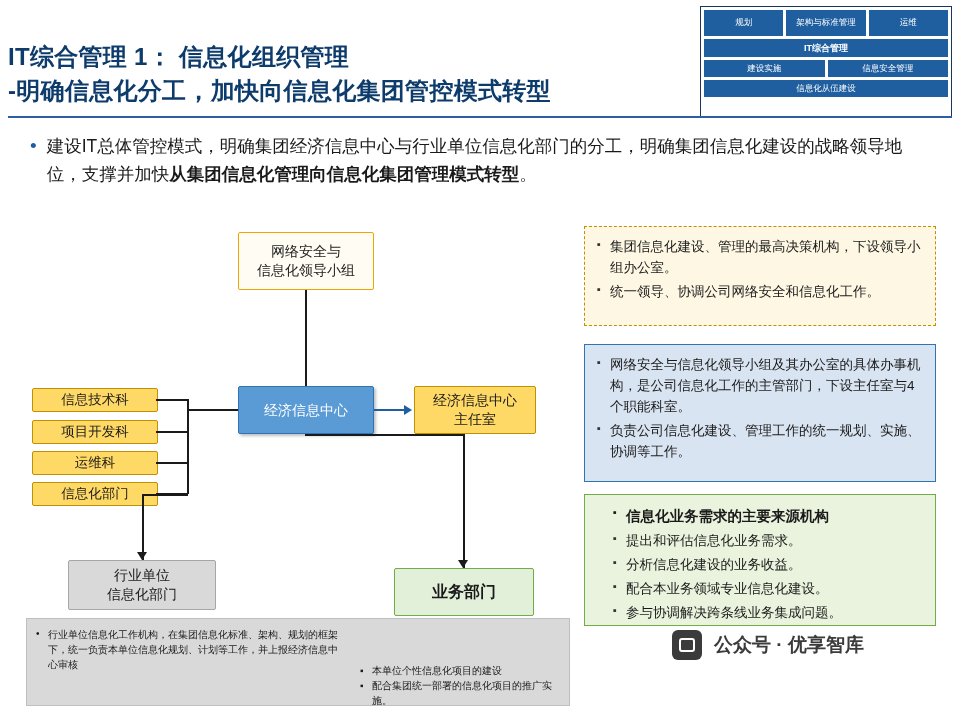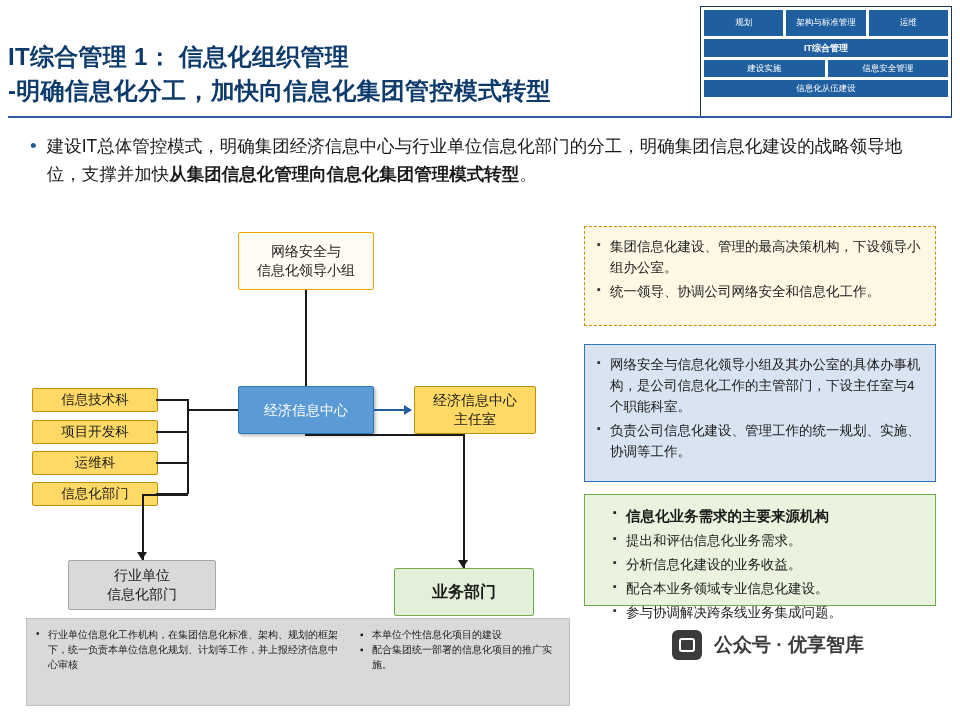--- a/index.html
+++ b/index.html
@@ -221,21 +221,21 @@
     left: 584px; top: 226px; width: 352px; height: 100px;
     background: #fdf7e3;
     border: 1px dashed #bf9000;
   }
   .panel-2 {
     left: 584px; top: 344px; width: 352px; height: 138px;
     background: #d9e4f2;
     border: 1px solid #2e75b6;
   }
   .panel-3 {
-    left: 584px; top: 494px; width: 352px; height: 112px;
+    left: 584px; top: 494px; width: 352px; height: 132px;
     background: #eaf3dd;
     border: 1px solid #70ad47;
     padding-left: 28px;
   }
   .panel-3 .hd {
     font-weight: bold;
     font-size: 14.5px;
     position: relative;
     padding-left: 13px;
     margin-bottom: 4px;
@@ -254,21 +254,21 @@
     border: 1px solid #bfbfbf;
     box-sizing: border-box;
     display: flex;
     padding: 8px 8px;
     font-size: 10px;
     line-height: 1.5;
     color: #1a1a1a;
   }
   .bottom .col { box-sizing: border-box; }
   .bottom .col.left { width: 320px; padding-right: 8px; }
-  .bottom .col.right { width: 216px; padding-left: 10px; }
+  .bottom .col.right { width: 216px; padding-left: 10px; margin-top: 36px; }
   .bottom ul { margin: 0; padding: 0; list-style: none; }
   .bottom li { position: relative; padding-left: 13px; }
   .bottom li::before {
     content: "•";
     position: absolute; left: 1px; top: -1px;
   }
   .bottom .col.right li::before { content: "▪"; font-size: 10px; top: 0; }
 
   
   .watermark {

